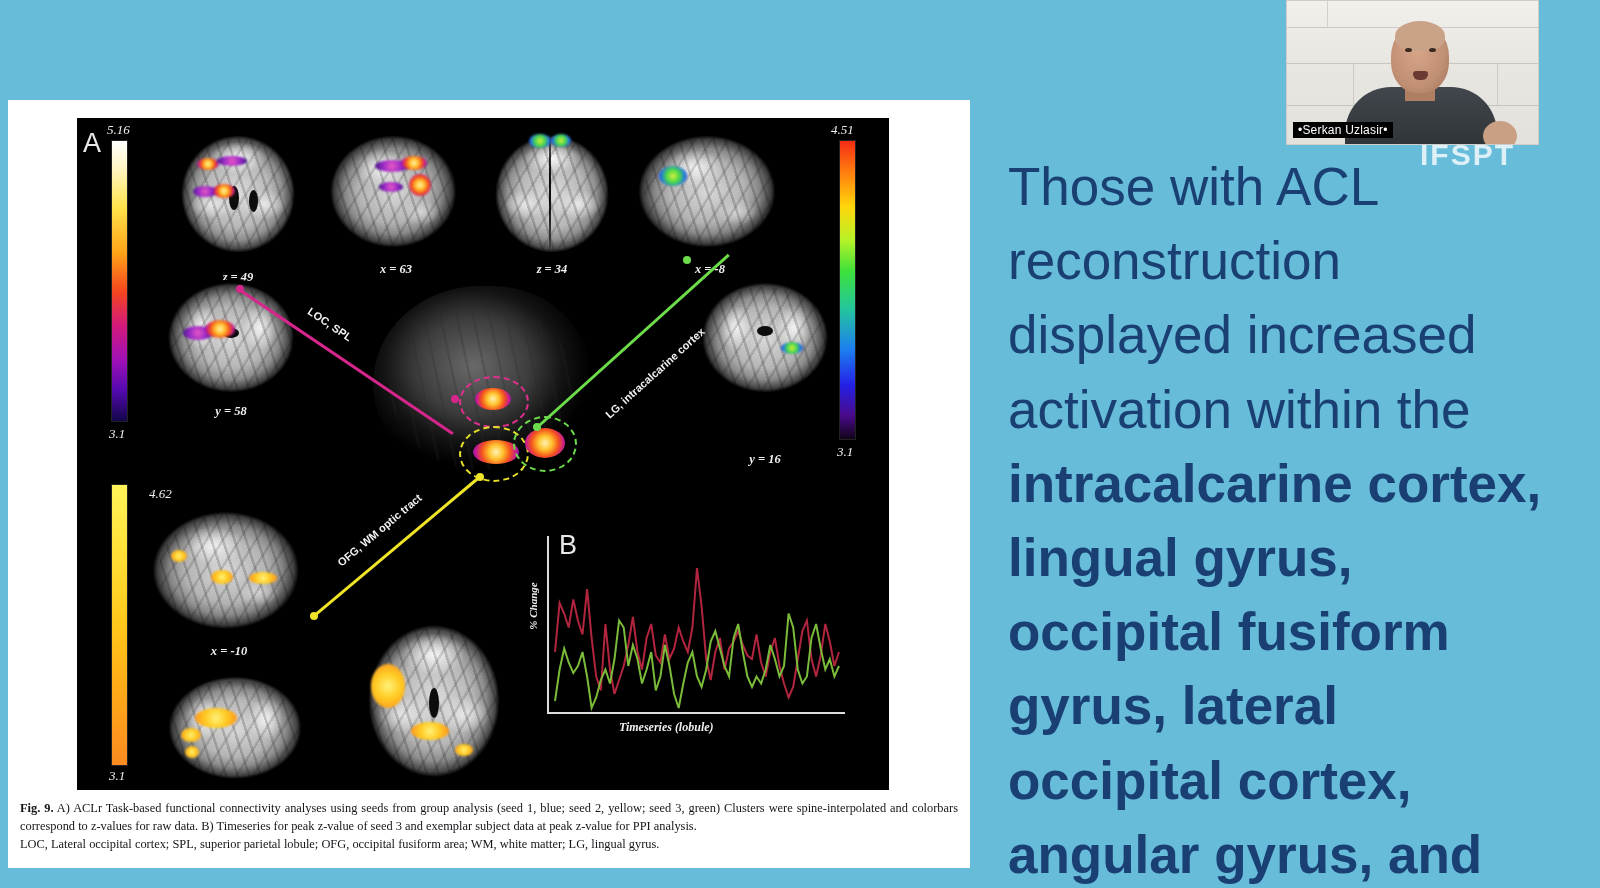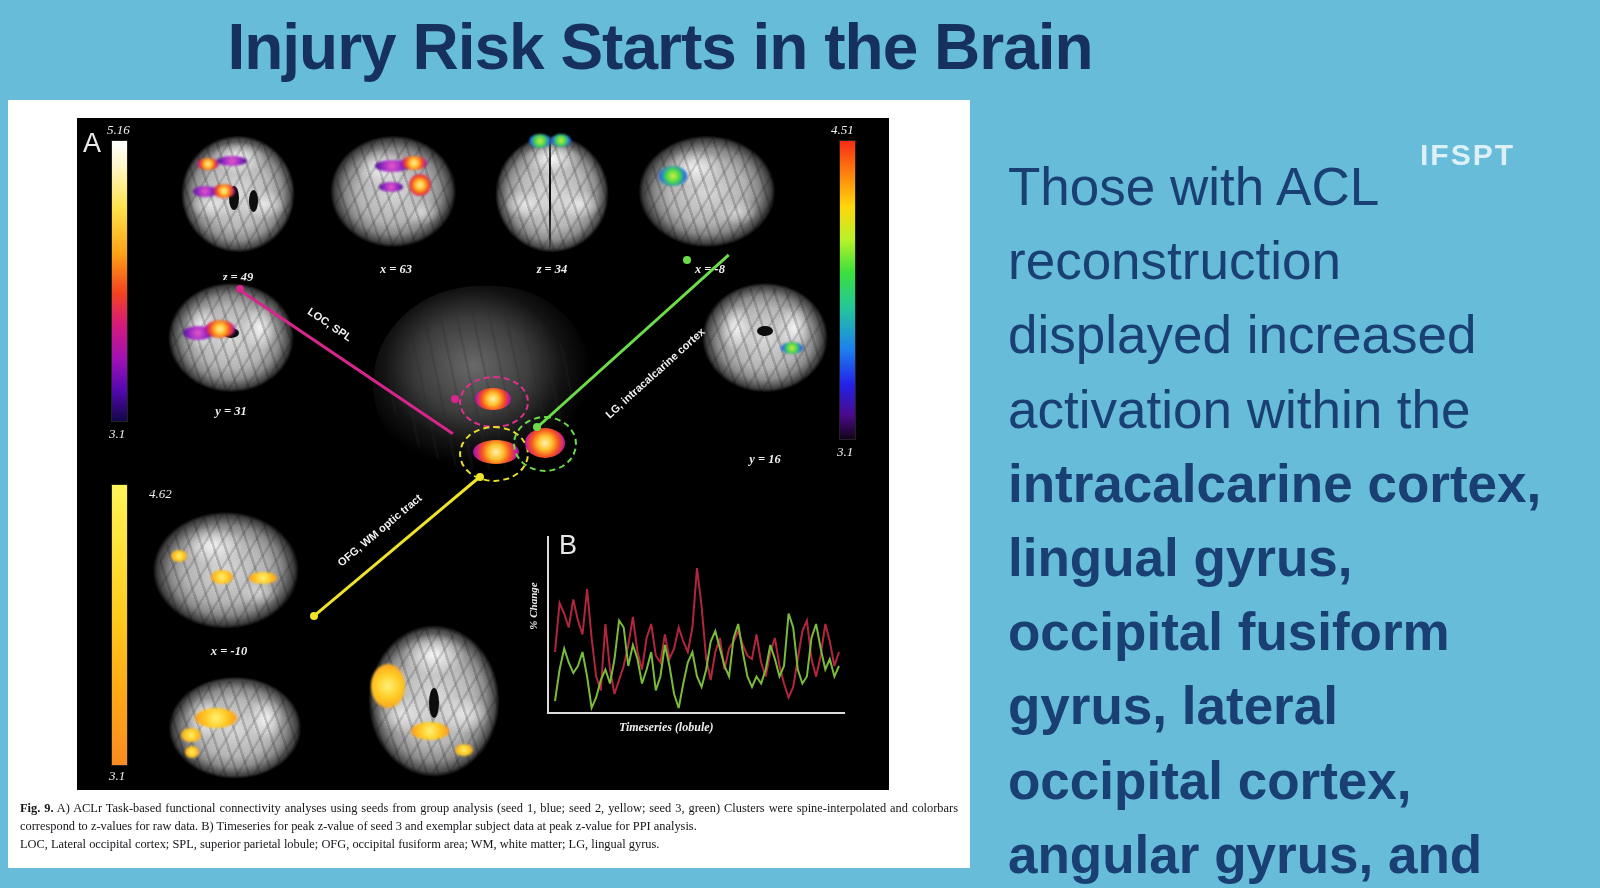--- a/index.html
+++ b/index.html
@@ -286,22 +286,40 @@
     text-align: justify;
   }
   #caption .figno { font-weight: bold; }
   #caption p { margin: 0; }
 </style>
 </head>
 <body>
 
 <div id="slide">
 
-  <div id="title">Injury Risk Starts in the Brain</div>
-
+
+  <div id="webcam">
+    <div class="wall"></div>
+    <div class="brickline bl1"></div>
+    <div class="brickline bl2"></div>
+    <div class="brickline bl3"></div>
+    <div class="vline v1"></div>
+    <div class="vline v2"></div>
+    <div class="vline v3"></div>
+    <div class="vline v4"></div>
+    <div class="body"></div>
+    <div class="neck"></div>
+    <div class="head"></div>
+    <div class="bald"></div>
+    <div class="eye eyeL"></div>
+    <div class="eye eyeR"></div>
+    <div class="mouth"></div>
+    <div class="hand"></div>
+    <div class="nametag">•Serkan Uzlasir•</div>
+  </div>
 
   <div id="ifspt">IFSPT</div>
 
   <div id="body-text">
     <span class="lead">Those with ACL reconstruction displayed increased activation within the </span><span class="regions">intracalcarine cortex, lingual gyrus, occipital fusiform gyrus, lateral occipital cortex, angular gyrus, and superior parietal lobule relative to controls.</span>
   </div>
 
   <div id="card">
 
     <div id="figure">
@@ -358,21 +376,21 @@
       </div>
       <div class="slice-label" style="left:558px; top:144px; width:150px;">x = -8</div>
 
       <div class="slice" style="left:82px; top:162px; width:144px; height:120px;">
         <div class="brain cor"></div>
         <div class="sulci"></div>
         <div class="vent" style="left:64px; top:48px; width:16px; height:10px;"></div>
         <div class="blob purp" style="left:24px; top:46px; width:30px; height:14px;"></div>
         <div class="blob hot" style="left:46px; top:40px; width:30px; height:18px;"></div>
       </div>
-      <div class="slice-label" style="left:82px; top:286px; width:144px;">y = 31</div>
+      <div class="slice-label" style="left:82px; top:286px; width:144px;">y = 58</div>
 
       <div class="slice" style="left:616px; top:162px; width:144px; height:120px;">
         <div class="brain cor"></div>
         <div class="sulci"></div>
         <div class="vent" style="left:64px; top:46px; width:16px; height:10px;"></div>
         <div class="blob rain" style="left:88px; top:62px; width:22px; height:12px;"></div>
       </div>
       <div class="slice-label" style="left:616px; top:286px; width:144px;margin-top:48px;">y = 16</div>
 
       <div id="glass">

